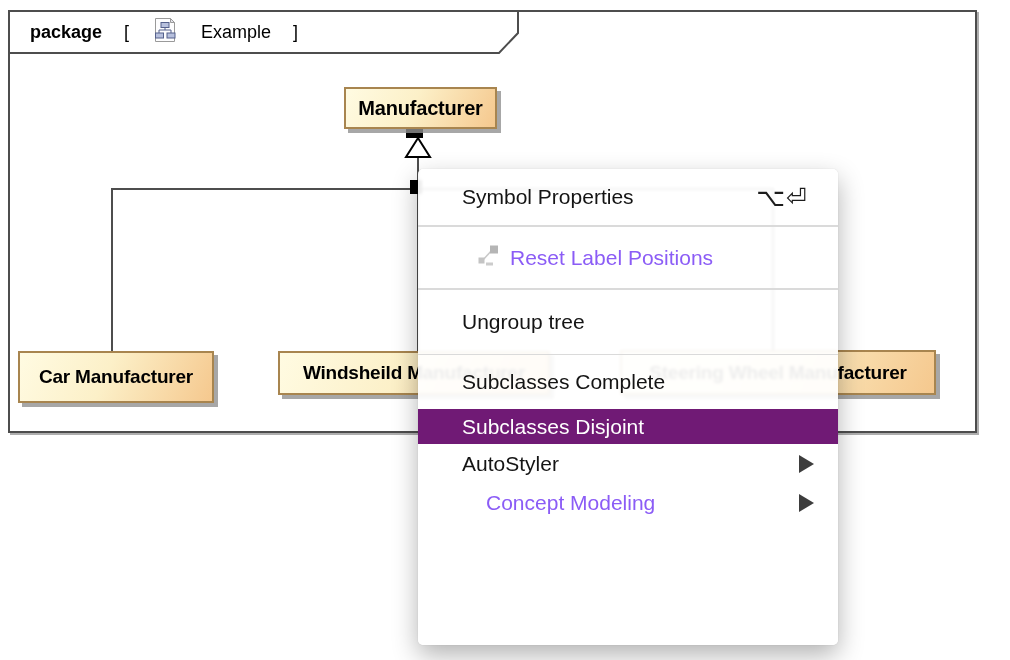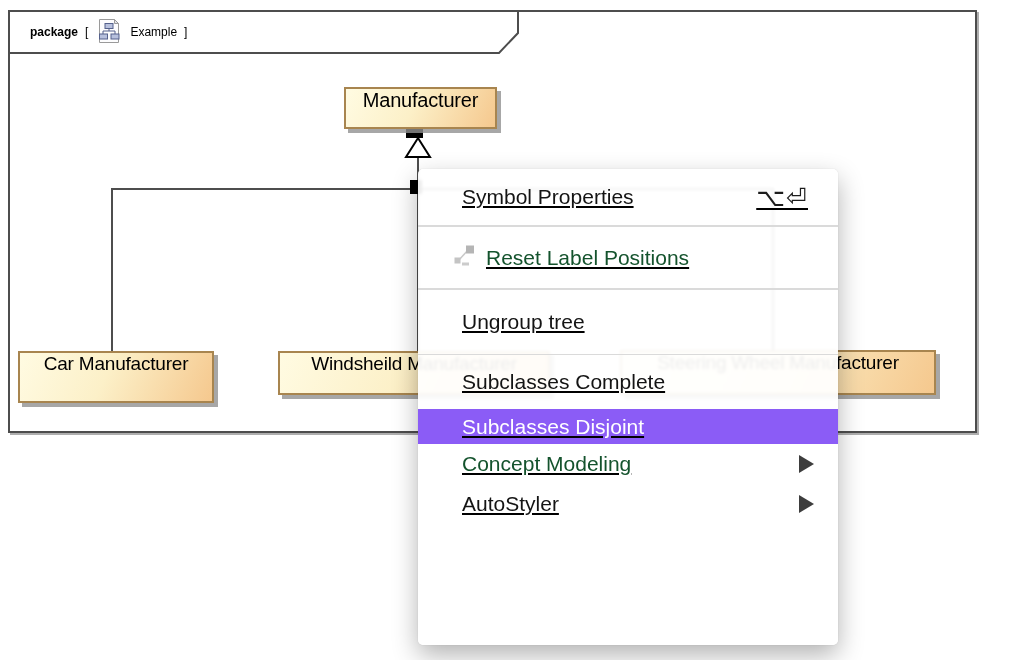--- a/index.html
+++ b/index.html
@@ -11,59 +11,58 @@
   
   .pkg-frame{
     position:absolute;left:8px;top:10px;width:969px;height:423px;
     border:2px solid #4d4d4d;box-sizing:border-box;
     box-shadow:2px 2px 0 rgba(130,130,130,.65);
     background:#ffffff;
   }
   .pkg-tab-svg{position:absolute;left:8px;top:10px;}
   .pkg-tab-text{
     position:absolute;left:30px;top:19px;height:26px;
-    display:flex;align-items:center;gap:7px;font-size:12px;color:#000;
+    display:flex;align-items:center;gap:22px;font-size:18px;color:#000;
     white-space:nowrap;
   }
   .pkg-kw{font-weight:bold;}
   .diagram-icon{display:inline-block;margin:0 1px;}
   
   .node{
     position:absolute;box-sizing:border-box;
     border:2px solid #a8854f;
     background:linear-gradient(115deg,#fffbe2 0%,#fcf0c8 45%,#f5c88e 100%);
     box-shadow:4px 4px 0 rgba(145,145,145,.8);
-    display:flex;align-items:flex-start;justify-content:center;
-    font-weight:normal;font-size:20px;color:#000;white-space:nowrap;
+    display:flex;align-items:center;justify-content:center;
+    font-weight:bold;font-size:20px;color:#000;white-space:nowrap;
     letter-spacing:-0.2px;
   }
   .node.small{font-size:19px;}
   
   .tline{position:absolute;background:#4d4d4d;}
   .handle{position:absolute;background:#000;}
   .tri-svg{position:absolute;}
   
   .ctx-menu{
     position:absolute;left:418px;top:169px;width:420px;height:476px;
     background:rgba(255,255,255,.93);
     border-radius:5px;
     box-shadow:0 10px 26px rgba(0,0,0,.30), 0 0 1px rgba(0,0,0,.25);
     display:flex;flex-direction:column;box-sizing:border-box;
     backdrop-filter:blur(1.5px);
     overflow:hidden;
-    text-decoration:underline;
   }
   .mi{
     display:flex;align-items:center;flex:0 0 auto;
     padding:0 22px 0 44px;font-size:21px;color:#141414;
     box-sizing:border-box;white-space:nowrap;
   }
   .mi .grow{flex:1;}
-  .mi.disabled{color:#14532d;}
-  .mi.highlight{background:#8b5cf6;color:#ffffff;}
+  .mi.disabled{color:#8b5cf6;margin-left:24px;}
+  .mi.highlight{background:#701a75;color:#ffffff;}
   .mi .shortcut{
     font-family:"DejaVu Sans",sans-serif;font-size:25px;color:#1c1c1c;
     margin-right:8px;letter-spacing:1px;
   }
   .arrow{
     width:0;height:0;margin-right:2px;
     border-left:15px solid #3d3d3d;
     border-top:9px solid transparent;
     border-bottom:9px solid transparent;
   }
@@ -156,25 +155,25 @@
   <div class="sep"></div>
 
   <div class="mi" style="height:54px;">
     <span>Subclasses Complete</span>
   </div>
 
   <div class="mi highlight" style="height:35px;">
     <span>Subclasses Disjoint</span>
   </div>
 
-  <div class="mi disabled" style="height:40px;">
-    <span>Concept Modeling</span>
+  <div class="mi" style="height:39px;">
+    <span>AutoStyler</span>
     <span class="grow"></span>
     <span class="arrow"></span>
   </div>
 
-  <div class="mi" style="height:39px;">
-    <span>AutoStyler</span>
+  <div class="mi disabled" style="height:40px;">
+    <span>Concept Modeling</span>
     <span class="grow"></span>
     <span class="arrow"></span>
   </div>
 
 </div>
 
 </body></html>

